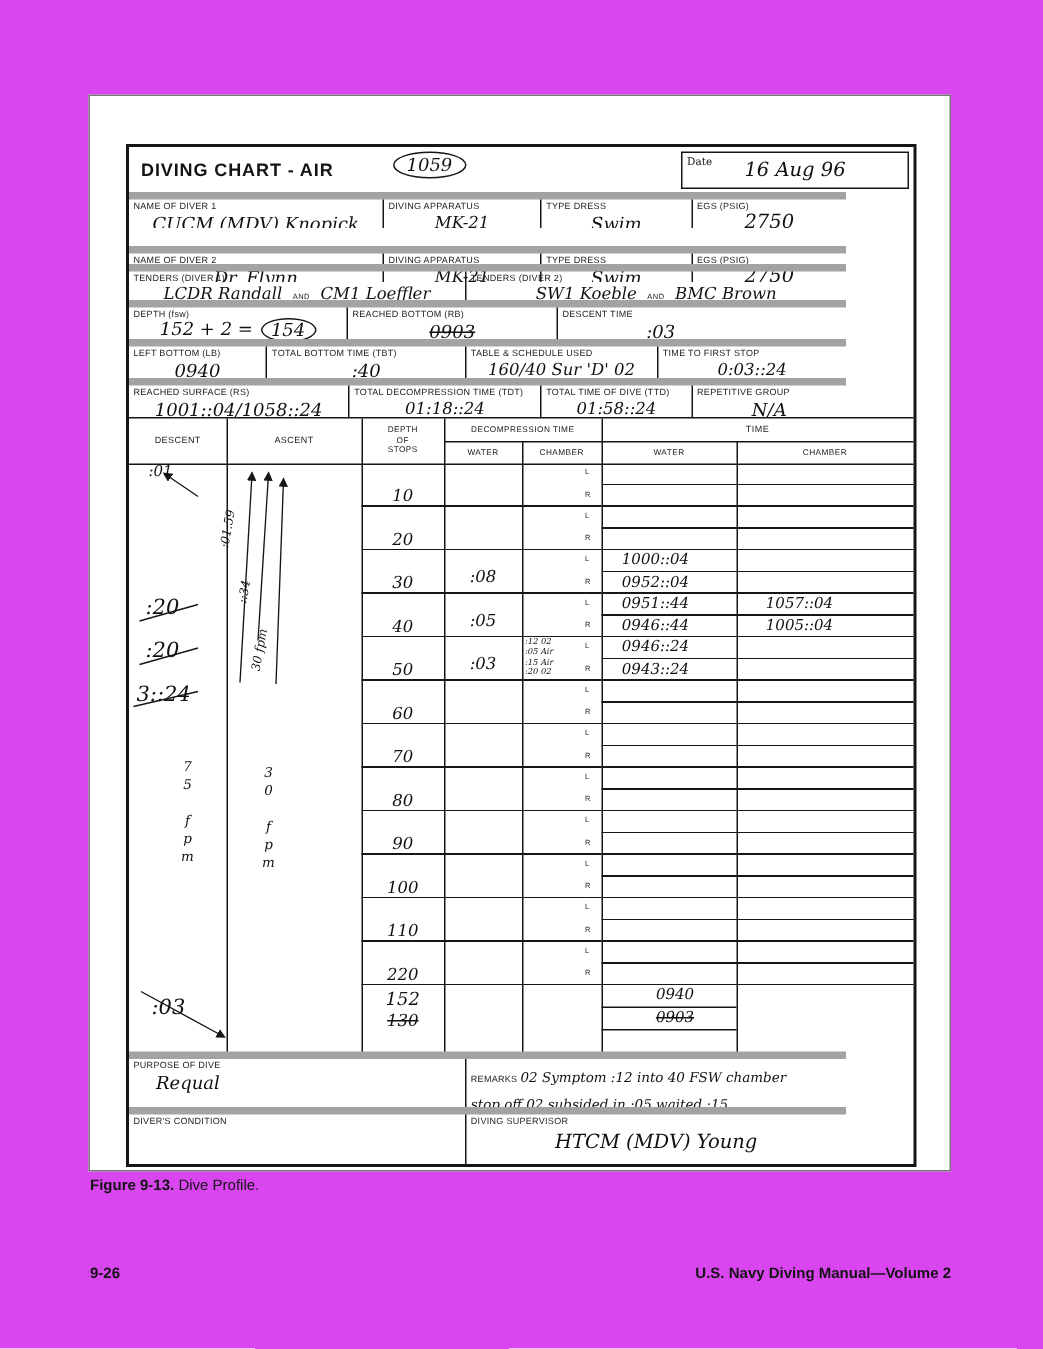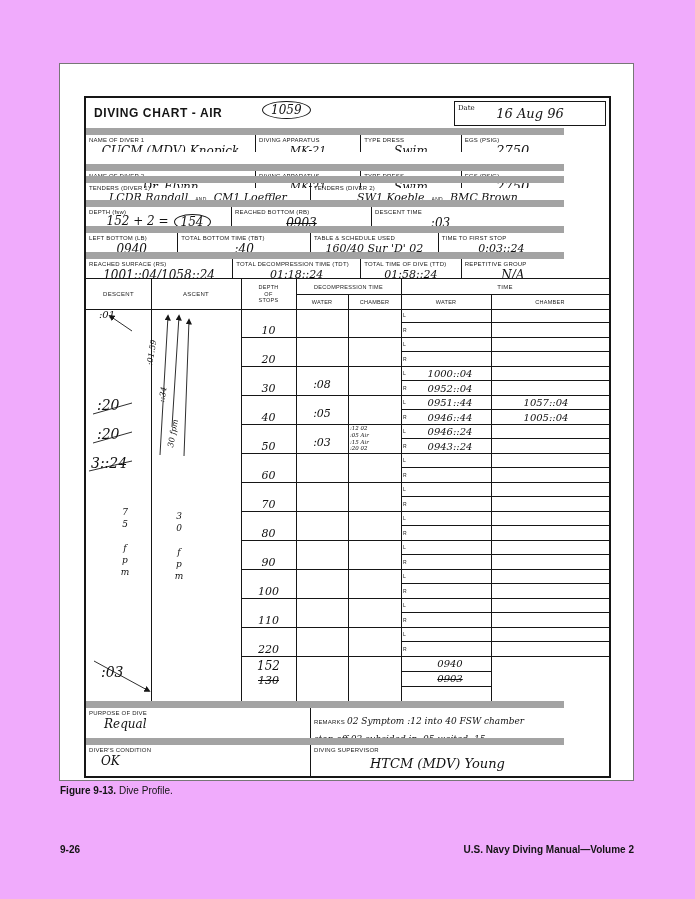--- a/index.html
+++ b/index.html
@@ -1,36 +1,36 @@
 <!DOCTYPE html>
 <html><head>
 <meta charset="utf-8">
 <style>
   *{margin:0;padding:0;box-sizing:border-box}
   html,body{background:#e9e9e9}
-  .page{position:relative;width:695px;height:899px;background:#f0abfc;font-family:"Liberation Sans",sans-serif;color:#141414;overflow:hidden}
+  .page{position:relative;width:695px;height:899px;background:#d946ef;font-family:"Liberation Sans",sans-serif;color:#141414;overflow:hidden}
   .outer{position:absolute;left:59px;top:63px;width:575px;height:718px;border:1px solid #777;background:#fff}
   .chart{position:absolute;left:24px;top:32px;width:527px;height:682px;border:2px solid #161616}
 
   .lbl{display:block;font-size:6px;line-height:7px;letter-spacing:.2px;color:#222;padding:2px 0 0 3px;white-space:nowrap;overflow:hidden}
   .lbl.inline{display:inline;padding:0 2px 0 0}
   .hw{font-family:"DejaVu Serif",serif;font-style:italic;color:#111}
   .hw-s{font-family:"DejaVu Serif",serif;font-style:italic;color:#111}
   .val{display:block;text-align:center;font-size:12px;line-height:14px;margin-top:0}
   .struck{text-decoration:line-through}
   .circled{display:inline-block;border:1.4px solid #161616;border-radius:50%;padding:1px 8px}
 
   .chart-header{position:absolute;left:0;top:0;width:523px;height:30px}
   .title{position:absolute;left:8px;top:8px;font-size:12px;font-weight:bold;letter-spacing:.6px}
   .dive-num{position:absolute;left:176px;top:3px;font-size:12px}
   .date-box{position:absolute;left:368px;top:3px;width:152px;height:25px;border:1px solid #161616}
   .date-lbl{position:absolute;left:3px;top:2px;font-size:7px;font-family:"DejaVu Serif",serif}
   .date-val{position:absolute;left:0;top:4px;width:100%;text-align:center;font-size:13px}
 
-  .row{position:absolute;left:0;width:478px;display:flex;border-top:7px solid #a3a3a3}
+  .row{position:absolute;left:0;width:478px;display:flex;border-top:5px solid #a3a3a3}
   .cell{position:relative;border-left:1px solid #161616;height:100%;overflow:hidden}
   .cell:first-child{border-left:none}
   .tenders-line{display:flex;align-items:baseline;justify-content:center;gap:7px;font-size:11px;margin-top:-1px}
   .and{font-size:5px;letter-spacing:.3px;color:#222}
   .depth-line{display:flex;align-items:flex-start;justify-content:center;gap:5px;font-size:12px;margin-top:-2px}
   .depth-line .circled{font-size:12px;padding:0 6px}
 
   .profile{position:absolute;left:0;top:180px;width:523px;height:423px;border-top:1px solid #161616}
   .ph{position:absolute;display:flex;align-items:center;justify-content:center;text-align:center;font-size:6px;letter-spacing:.3px;color:#222}
   .ph.small{font-size:5.5px}
@@ -41,21 +41,21 @@
     background:repeating-linear-gradient(to bottom,transparent 0,transparent 28px,#161616 28px,#161616 29px)}
   .gridB{position:absolute;left:315px;top:30px;width:208px;height:349px;
     background:repeating-linear-gradient(to bottom,transparent 0,transparent 13.5px,#161616 13.5px,#161616 14.5px)}
 
   .depth-col{position:absolute;left:155px;top:0;width:55px;height:423px}
   .depth-num{position:absolute;left:0;width:55px;text-align:center;font-size:11px;line-height:12px}
   .decomp-col{position:absolute;left:210px;top:0;width:52px;height:423px}
   .decomp-val{position:absolute;left:0;width:52px;text-align:center;font-size:11px;line-height:12px}
   .decomp-chamber{position:absolute;left:264px;top:146px;width:50px;font-size:5.5px;line-height:6.8px;white-space:pre-line;font-style:italic}
 
-  .tg-row{position:absolute;left:315px;width:220px;height:15px}
+  .tg-row{position:absolute;left:302px;width:220px;height:15px}
   .tg-side{position:absolute;left:2px;top:3px;font-size:5px;color:#222;font-family:"Liberation Sans",sans-serif}
   .tg-water{position:absolute;left:8px;top:1px;width:82px;text-align:center;font-size:10px;line-height:12px}
   .tg-chamber{position:absolute;left:95px;top:1px;width:100px;text-align:center;font-size:10px;line-height:12px}
   .bline{position:absolute;height:1px;background:#161616}
 
   .overlay{position:absolute;left:0;top:0;pointer-events:none}
   .ann{position:absolute;font-size:10px;white-space:nowrap}
   .ann.sm{font-size:14px}
   .rot{position:absolute;font-size:8px;white-space:nowrap;transform:rotate(-80deg);transform-origin:left bottom}
   .vrate{position:absolute;writing-mode:vertical-rl;text-orientation:upright;font-size:9px;line-height:10px;letter-spacing:2px}
@@ -414,21 +414,20 @@
             <span class="lbl inline">REMARKS</span><span class="hw remarks-text">02 Symptom :12 into 40 FSW chamber
 stop off 02 subsided in :05  waited :15.
 Resumed 02 at point of interruption</span>
           </div>
         </div>
       </div>
 
       <div class="row" style="top:640px;height:38px">
         <div class="cell" style="width:245px">
           <span class="lbl">DIVER'S CONDITION</span>
-          <span class="hw val" style="text-align:left;padding-left:15px">OK</span>
         </div>
         <div class="cell" style="width:278px">
           <span class="lbl">DIVING SUPERVISOR</span>
           <span class="hw val" style="font-size:13px;margin-top:3px">HTCM (MDV) Young</span>
         </div>
       </div>
 
     </div>
   </div>
 

